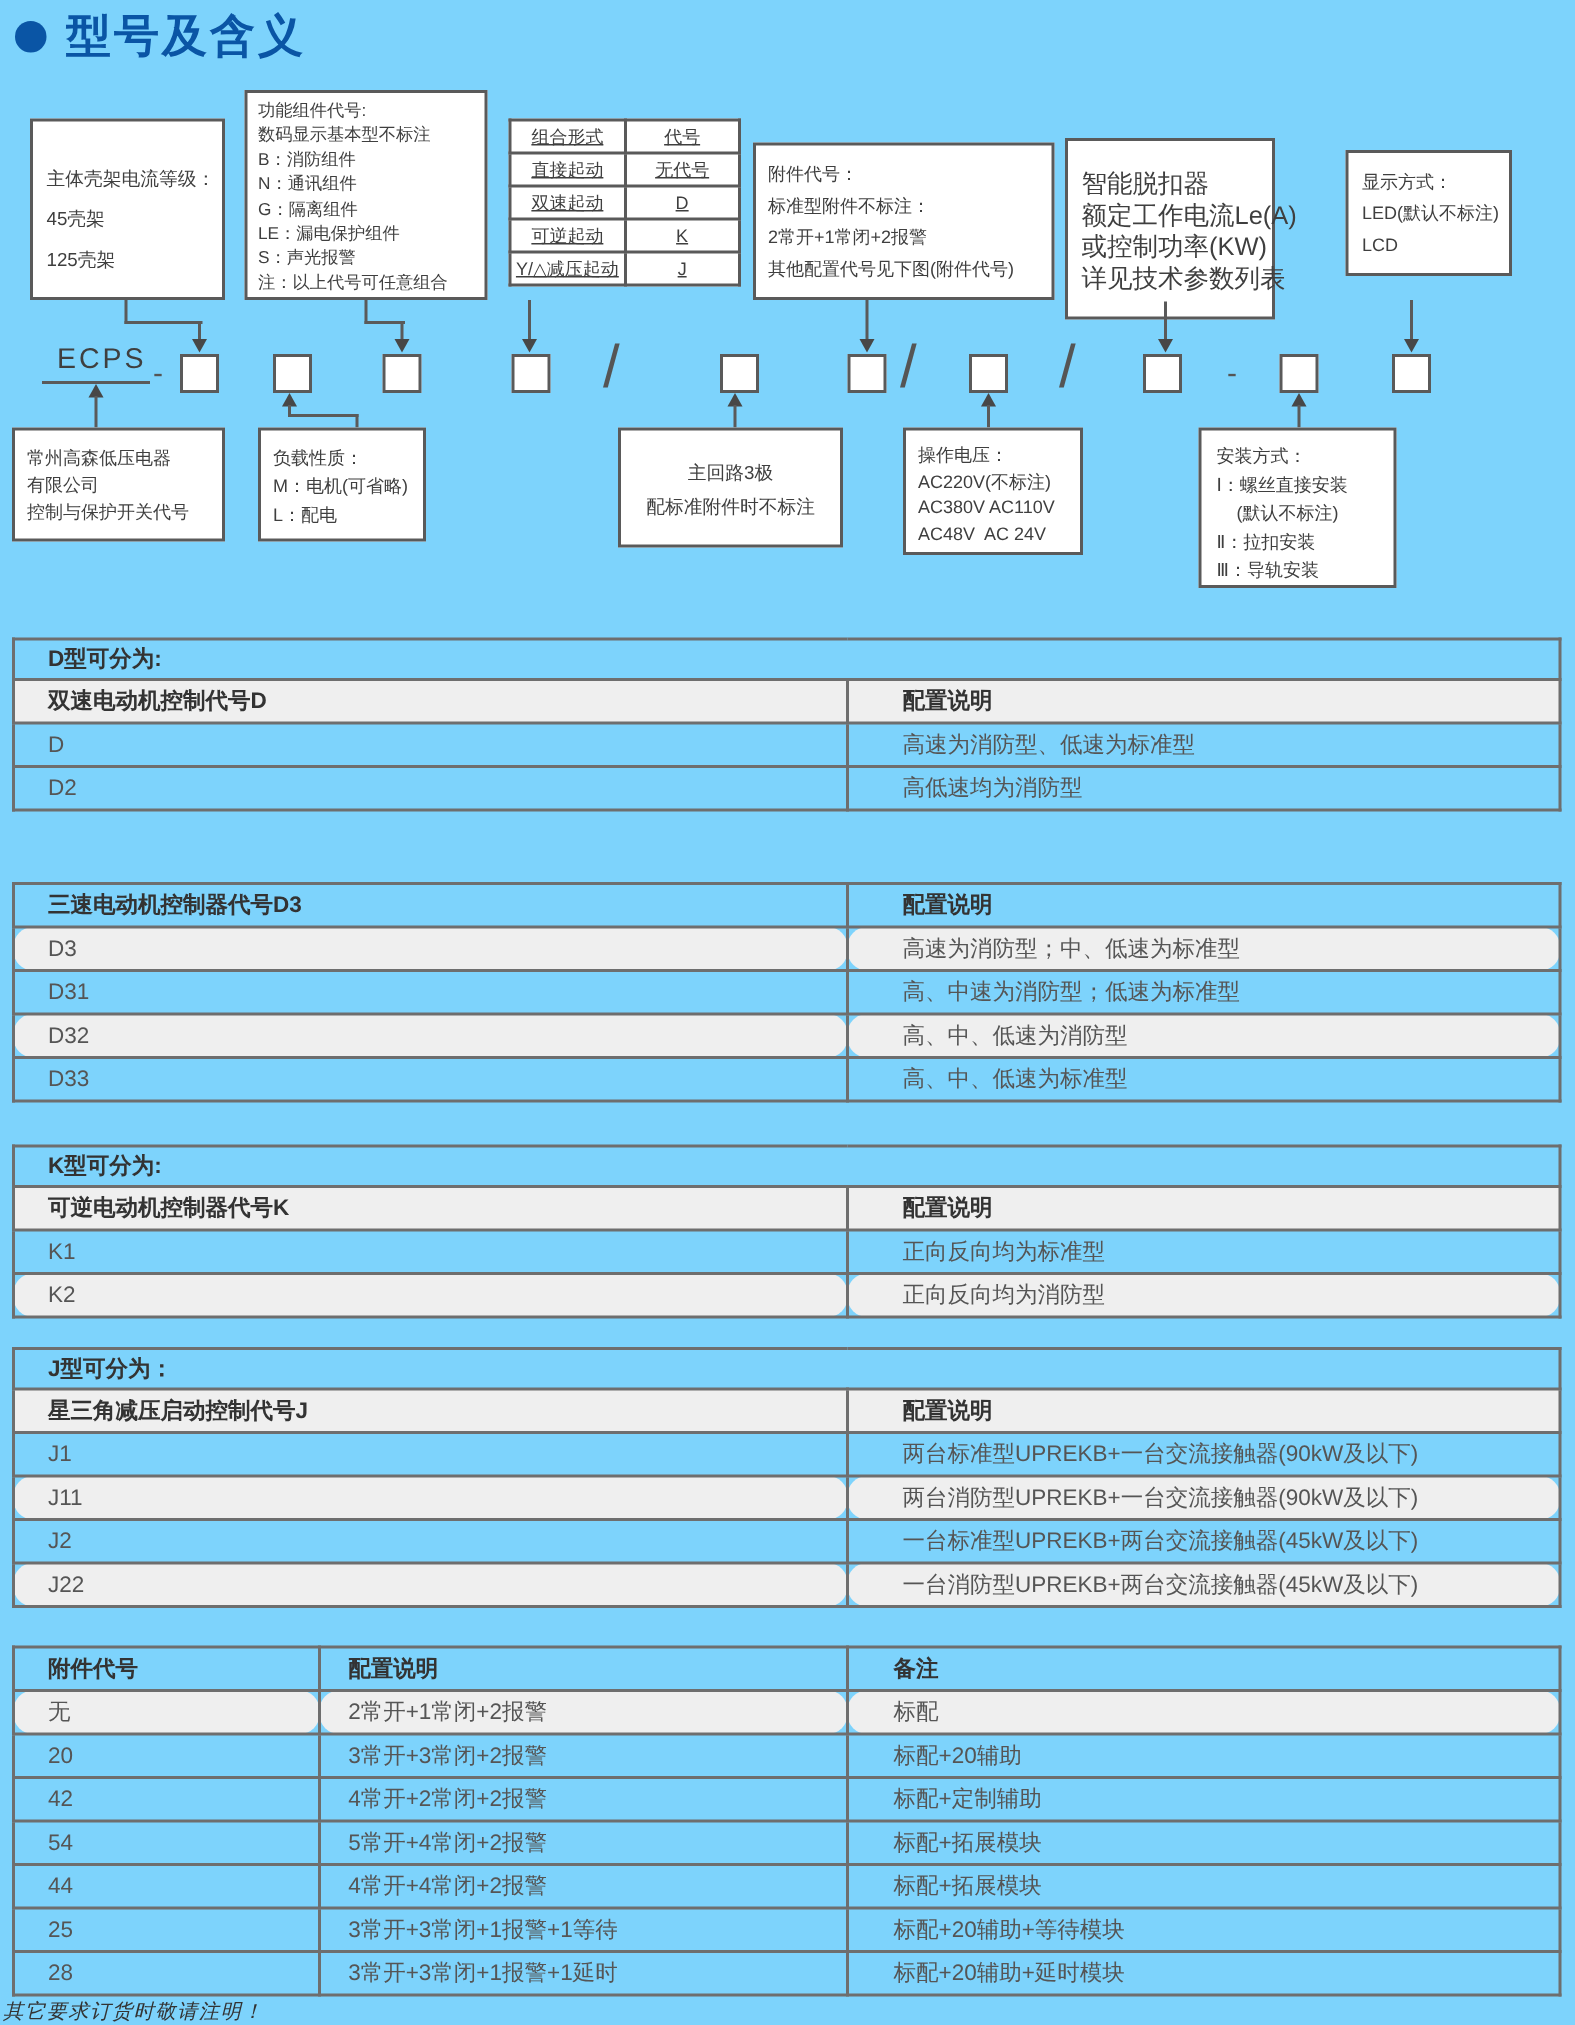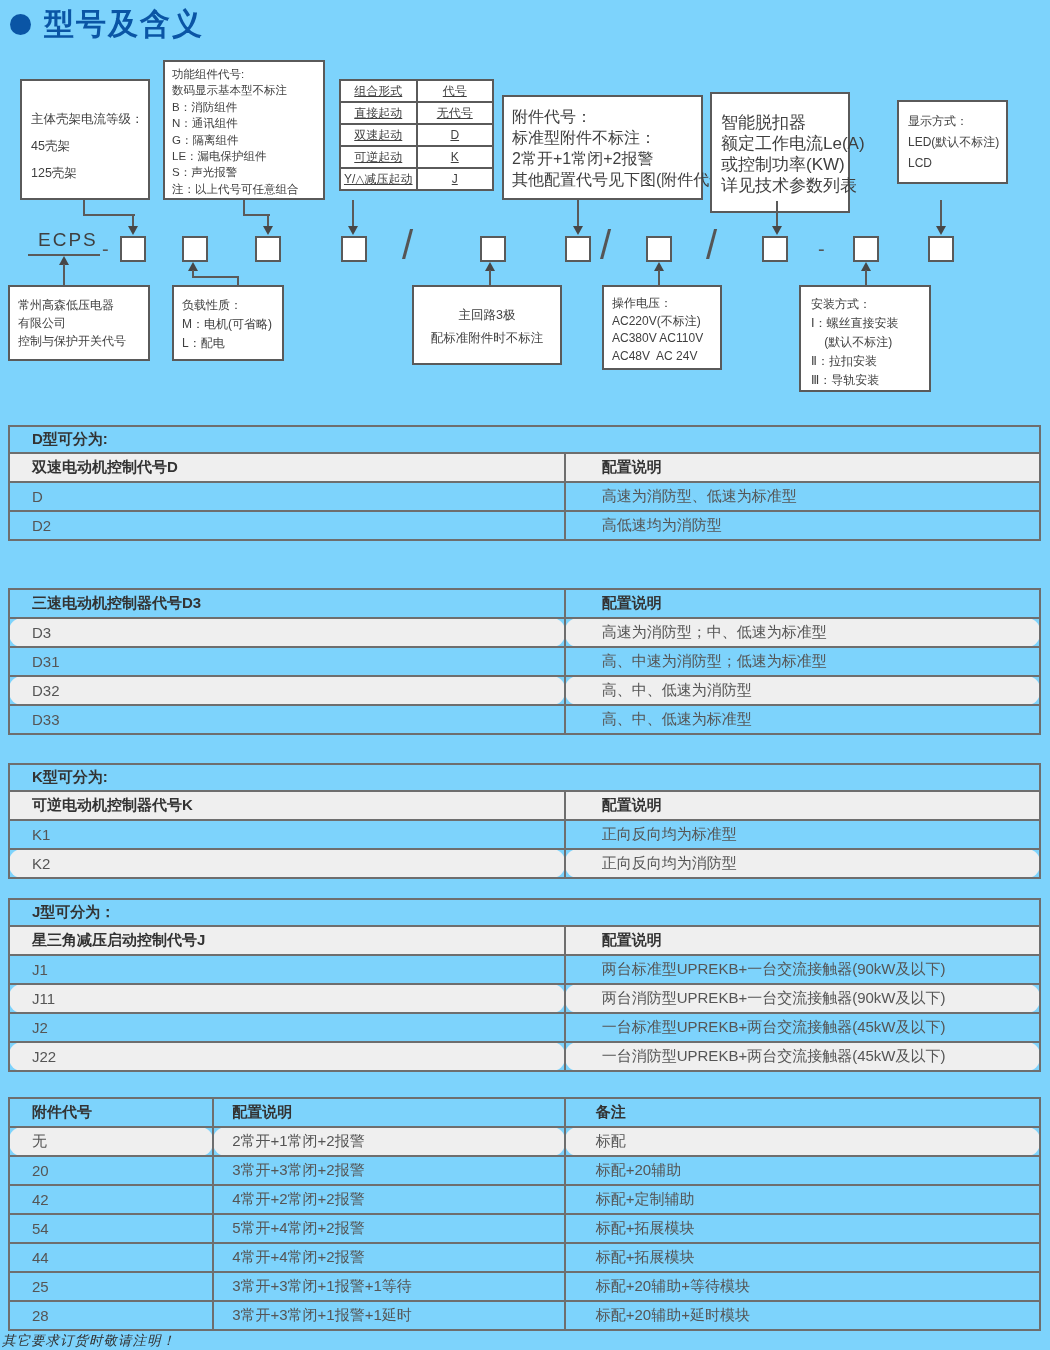--- a/index.html
+++ b/index.html
@@ -10,21 +10,21 @@
   .hdr{position:absolute;left:10px;top:4px;display:flex;align-items:center;gap:13px;}
   .dot{width:21px;height:21px;border-radius:50%;background:#0a55a5;}
   .hdr h1{margin:0;font-size:30px;font-weight:bold;color:#0a55a5;letter-spacing:2px;}
 
   
   .dbox{position:absolute;border:2px solid #5a5a5a;box-sizing:border-box;background:#fff;
         font-size:12.5px;color:#3f3f3f;}
   .dbox .ln{white-space:pre;}
   #box-frame{left:20px;top:79px;width:130px;height:121px;padding:25px 0 0 9px;line-height:27px;}
   #box-function{left:163px;top:60px;width:162px;height:140px;padding:4px 0 0 7px;line-height:16.4px;font-size:11.5px;}
-  #box-accessory{left:502px;top:95px;width:201px;height:105px;padding:9px 12px 0 8px;line-height:21px;font-size:16px;}
+  #box-accessory{left:502px;top:95px;width:201px;height:105px;padding:9px 12px 0 8px;line-height:21px;font-size:12px;}
   #box-trip{left:710px;top:92px;width:140px;height:121px;padding:18px 0 0 9px;line-height:21px;font-size:17px;}
   #box-display{left:897px;top:100px;width:111px;height:84px;padding:9px 0 0 9px;line-height:21px;font-size:12px;}
   #box-company{left:8px;top:285px;width:142px;height:76px;padding:9px 0 0 8px;line-height:18px;font-size:12px;}
   #box-load{left:172px;top:285px;width:112px;height:76px;padding:9px 0 0 8px;line-height:19px;font-size:12px;}
   #box-circuit{left:412px;top:285px;width:150px;height:80px;padding-top:17px;text-align:center;line-height:23px;font-size:12.5px;}
   #box-voltage{left:602px;top:285px;width:120px;height:85px;padding:8px 0 0 8px;line-height:17.5px;font-size:12px;}
   #box-install{left:799px;top:285px;width:132px;height:107px;padding:8px 0 0 10px;line-height:19px;font-size:12px;}
 
   
   #combo-table{position:absolute;left:339px;top:79px;width:155px;border-collapse:collapse;table-layout:fixed;background:#fff;}

